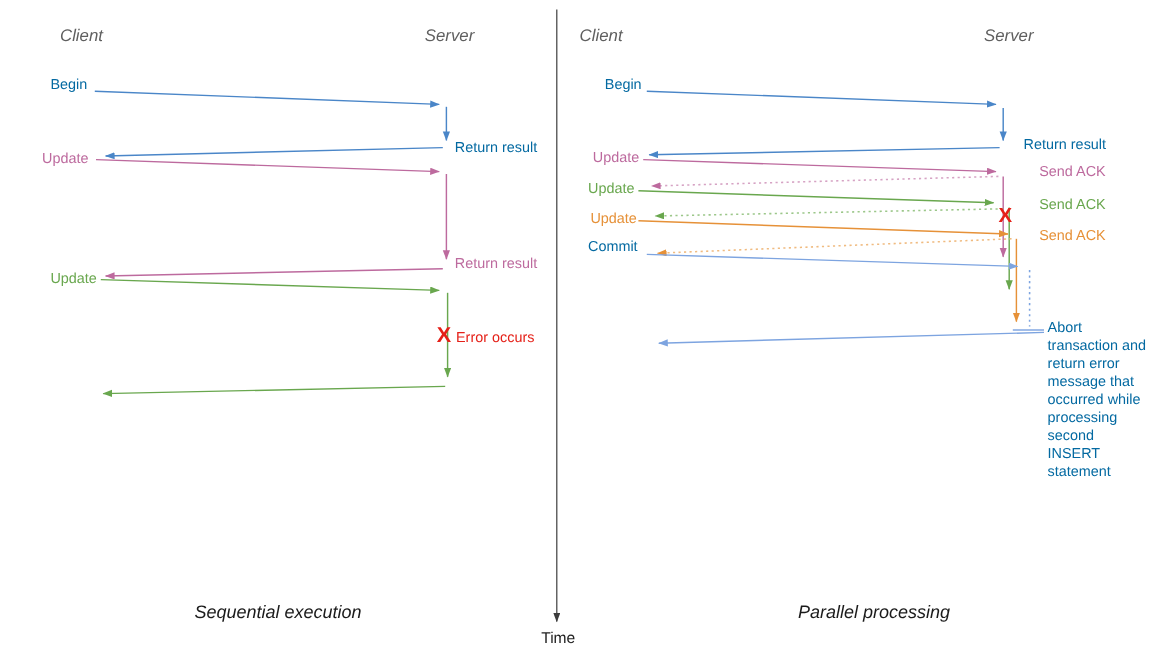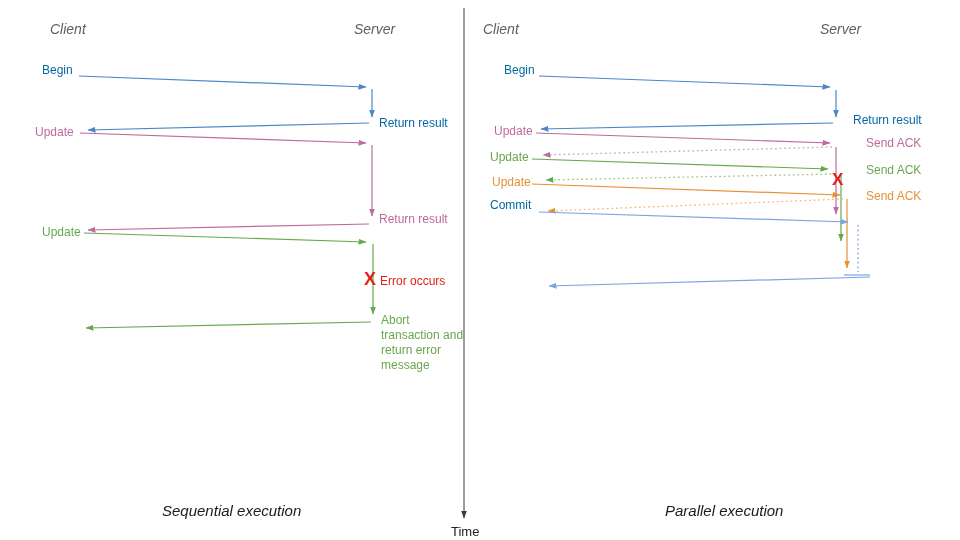--- a/index.html
+++ b/index.html
@@ -86,30 +86,30 @@
   <div class="hdr" style="left:483px;top:21px;">Client</div>
   <div class="hdr" style="left:820px;top:21px;">Server</div>
 
   <div class="lbl c-blue" style="left:42px;top:63px;">Begin</div>
   <div class="lbl c-blue" style="left:379px;top:116px;">Return result</div>
   <div class="lbl c-pink" style="left:35px;top:125px;">Update</div>
   <div class="lbl c-pink" style="left:379px;top:212px;">Return result</div>
   <div class="lbl c-green" style="left:42px;top:225px;">Update</div>
   <div class="xmark" style="left:364px;top:270px;">X</div>
   <div class="lbl c-red" style="left:380px;top:274px;text-align:right;">Error occurs</div>
-  <div class="lbl c-green wrapblock" style="left:381px;top:313px;width:84px;">Abort transaction and return error message</div>
 
   <div class="lbl c-blue" style="left:504px;top:63px;">Begin</div>
   <div class="lbl c-blue" style="left:853px;top:113px;">Return result</div>
   <div class="lbl c-pink" style="left:494px;top:124px;">Update</div>
   <div class="lbl c-pink" style="left:866px;top:136px;">Send ACK</div>
   <div class="lbl c-green" style="left:490px;top:150px;">Update</div>
   <div class="lbl c-green" style="left:866px;top:163px;">Send ACK</div>
   <div class="lbl c-orange" style="left:492px;top:175px;">Update</div>
   <div class="lbl c-orange" style="left:866px;top:189px;">Send ACK</div>
   <div class="lbl c-blue" style="left:490px;top:198px;text-align:center;">Commit</div>
   <div class="xmark" style="left:832px;top:171px;font-size:17px;">X</div>
+  <div class="lbl c-blue wrapblock" style="left:873px;top:266px;width:84px;">Abort transaction and return error message that occurred while processing second INSERT statement</div>
 
   <div class="caption" style="left:162px;top:502px;">Sequential execution</div>
-  <div class="caption" style="left:665px;top:502px;">Parallel execution</div>
+  <div class="caption" style="left:665px;top:502px;">Parallel processing</div>
   <div class="timelbl" style="left:451px;top:524px;">Time</div>
 
 </div>
 
 </body></html>

